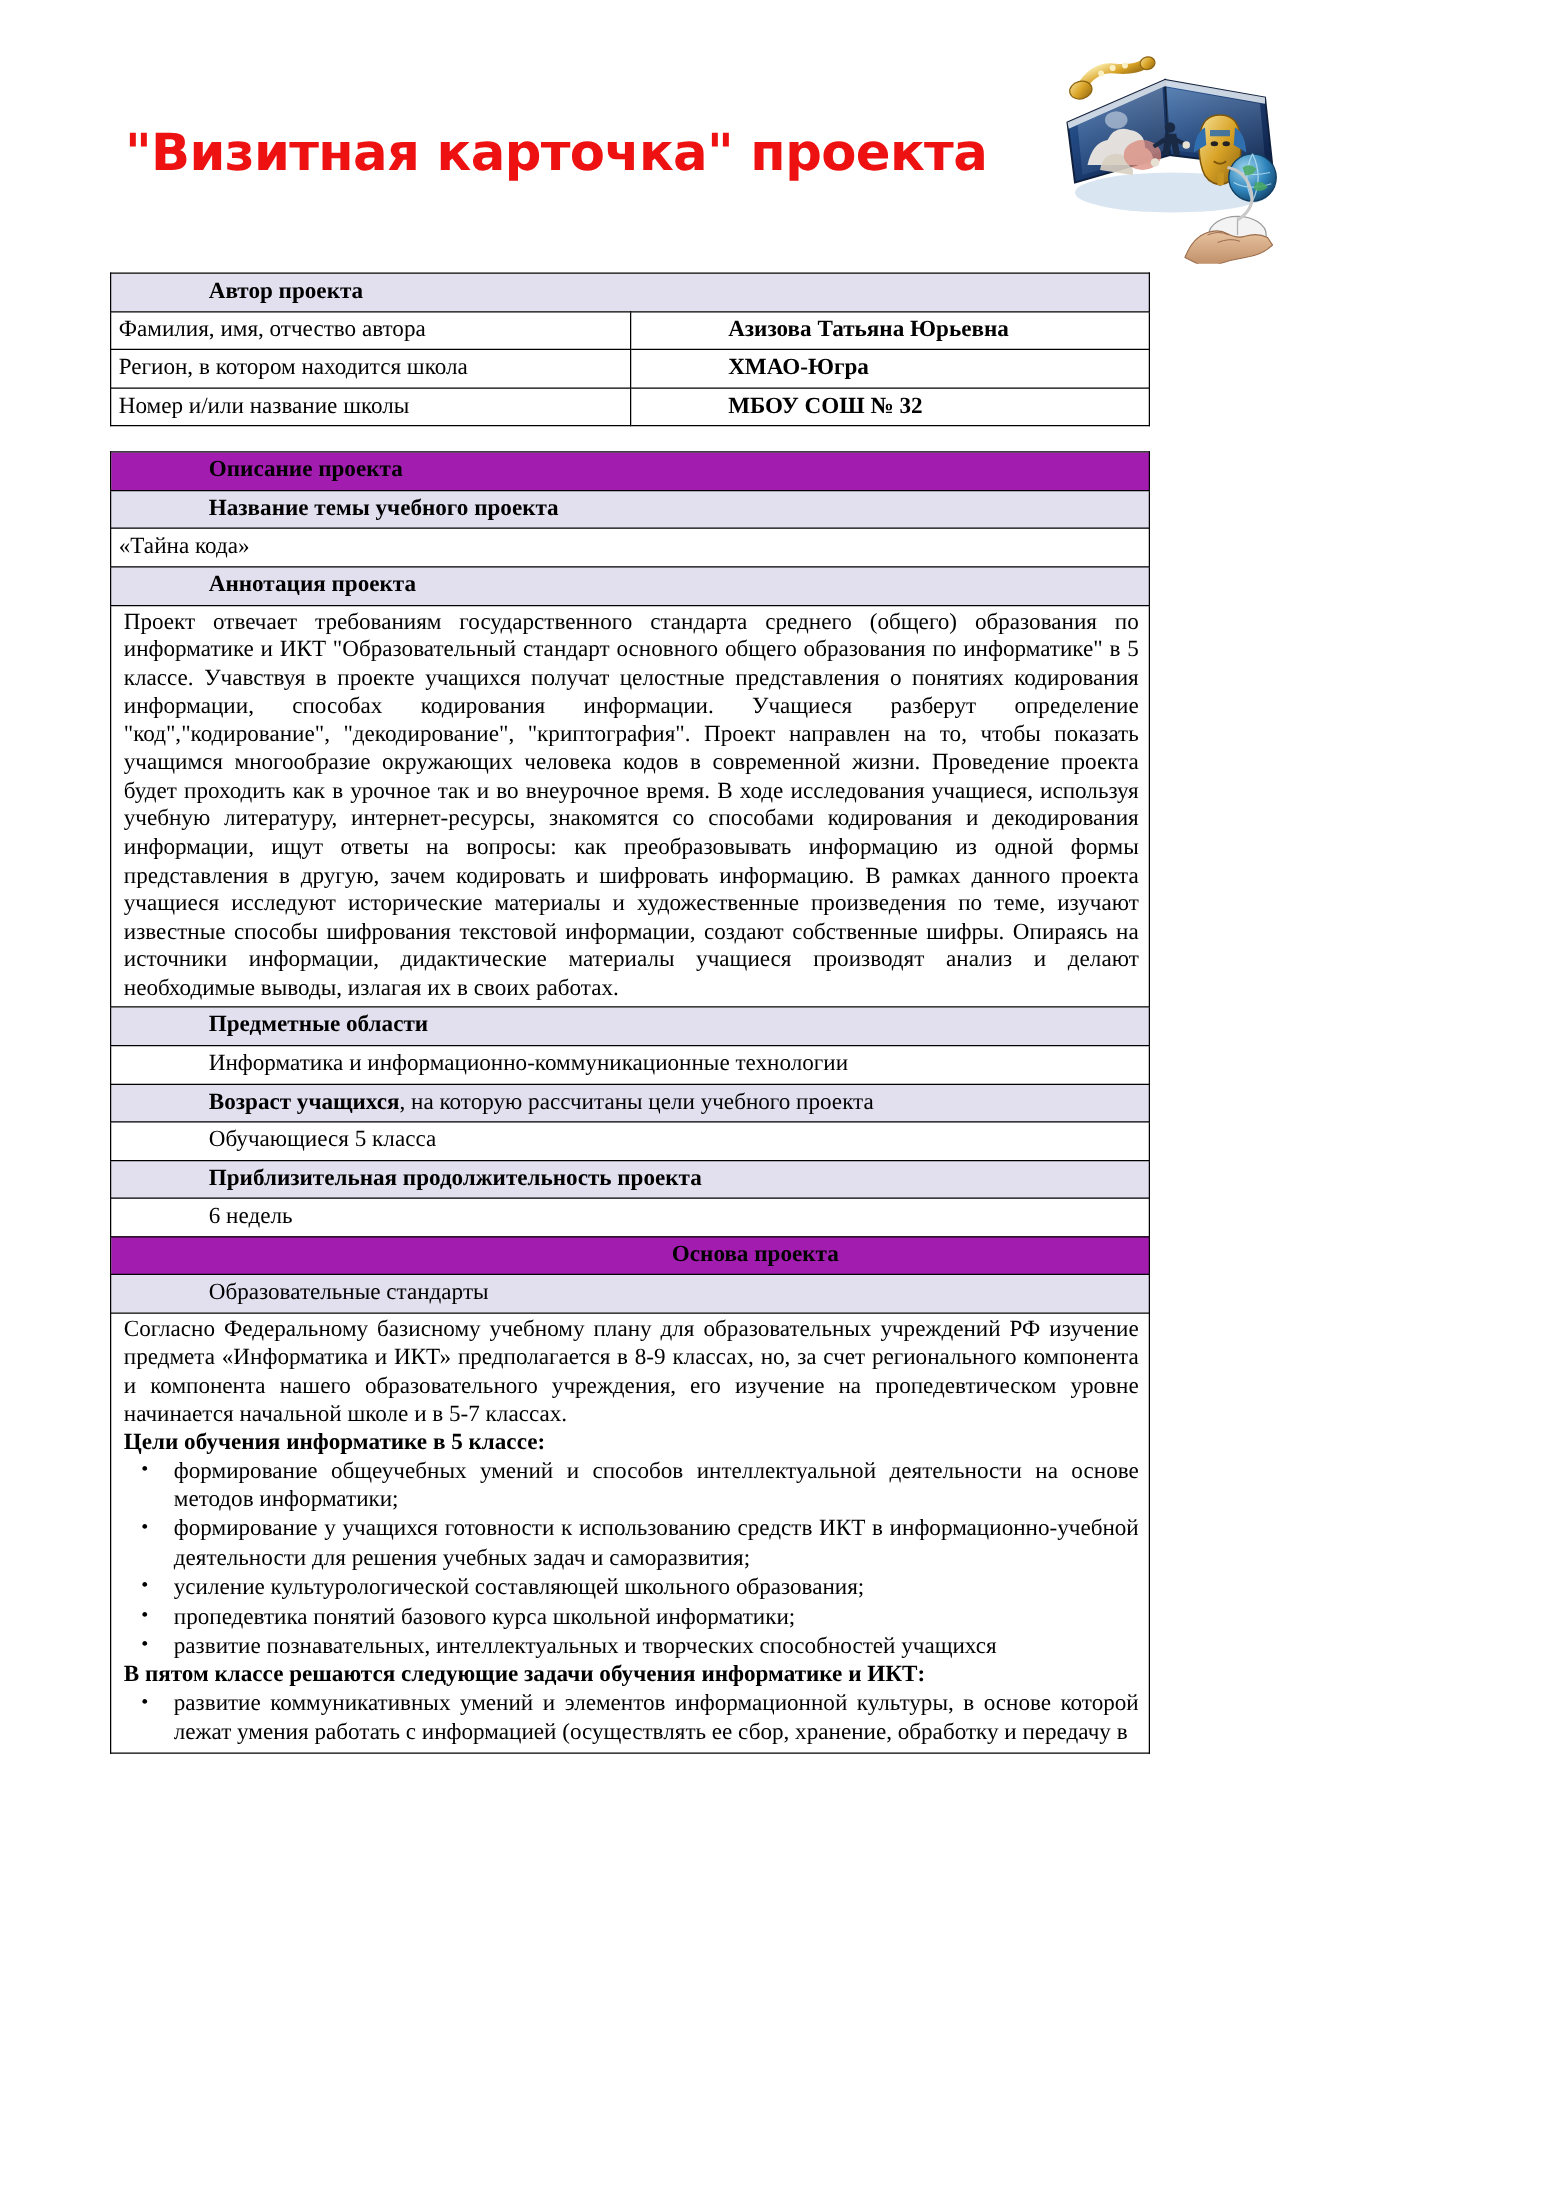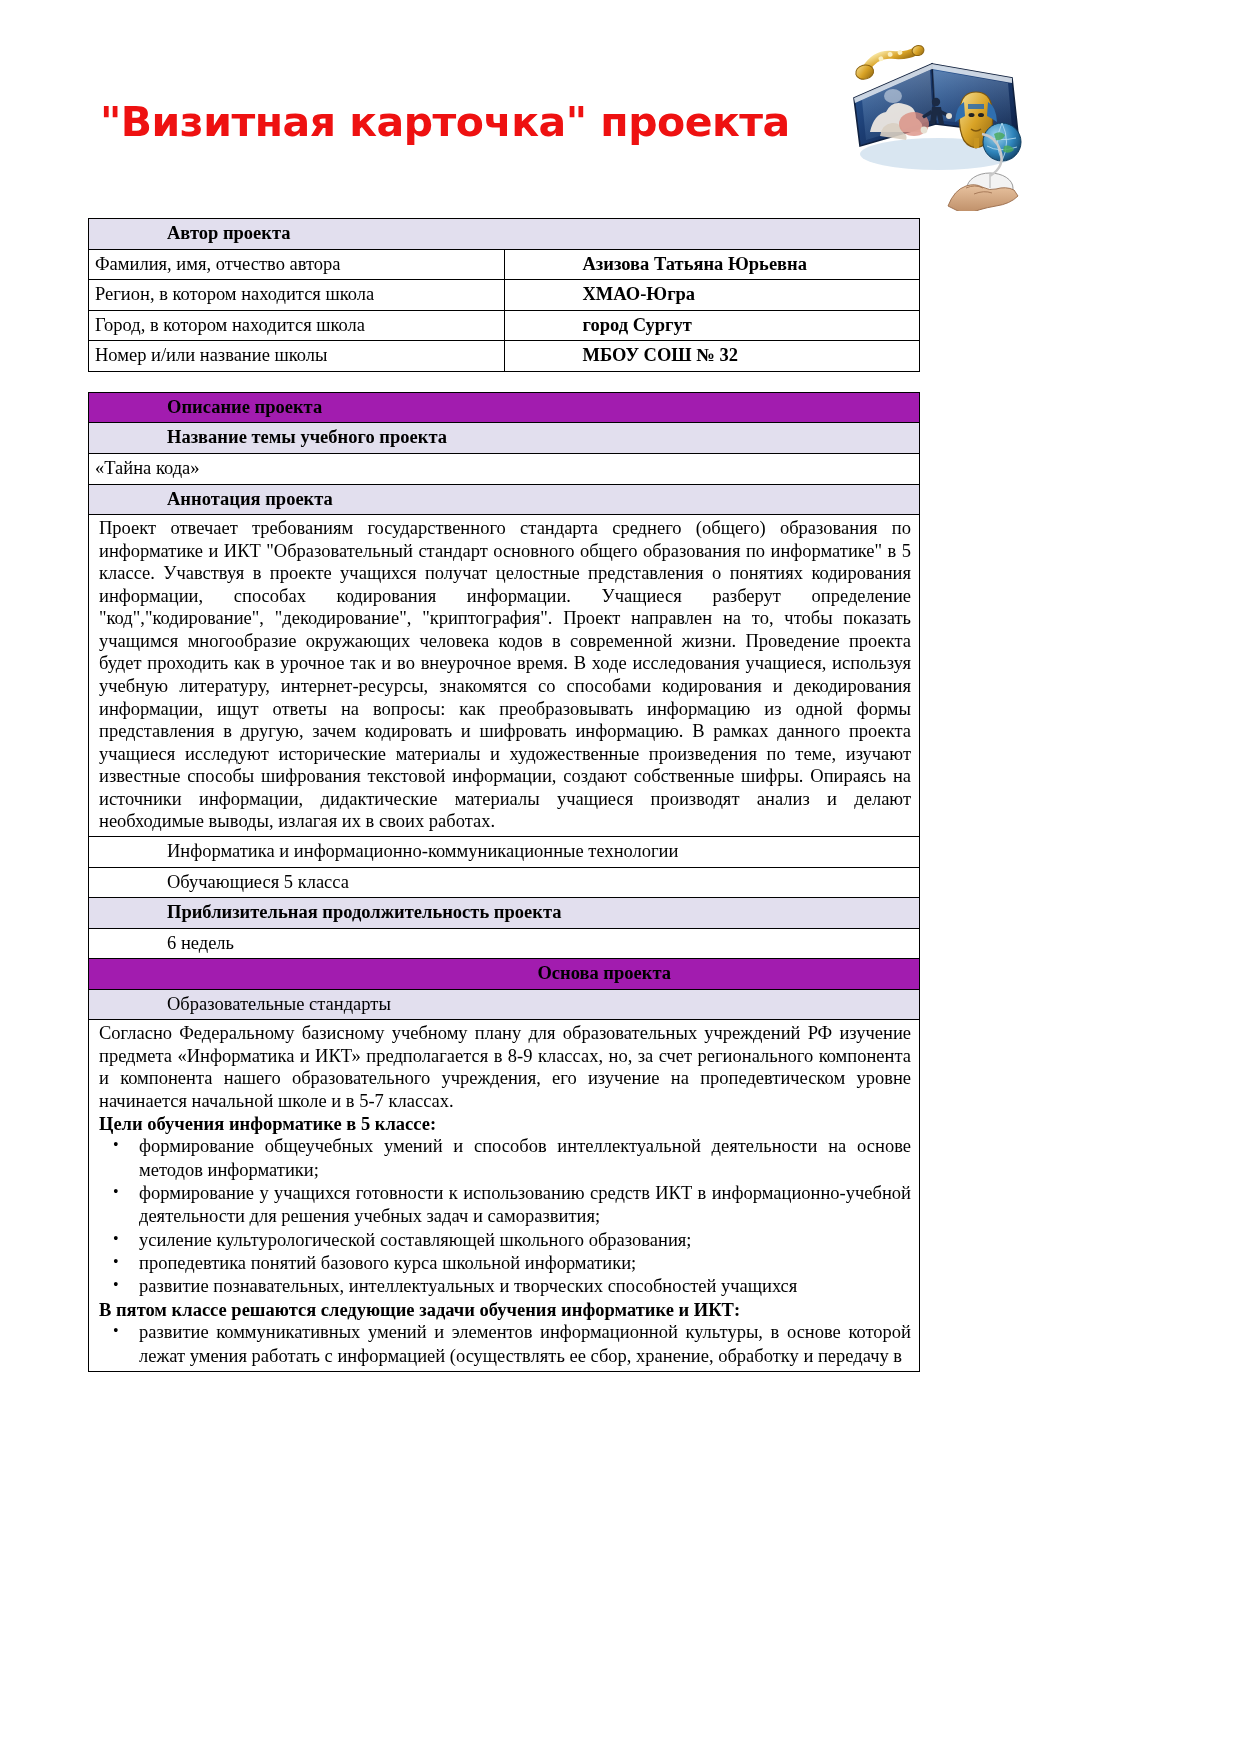--- a/index.html
+++ b/index.html
@@ -242,24 +242,20 @@
       </tr>
       <tr>
         <td class="label">Фамилия, имя, отчество автора</td>
         <td class="value">Азизова Татьяна Юрьевна</td>
       </tr>
       <tr>
         <td class="label">Регион, в котором находится школа</td>
         <td class="value">ХМАО-Югра</td>
       </tr>
       <tr>
-        <td class="label">Город, в котором находится школа</td>
-        <td class="value">город Сургут</td>
-      </tr>
-      <tr>
         <td class="label">Номер и/или название школы</td>
         <td class="value">МБОУ СОШ № 32</td>
       </tr>
     </tbody>
   </table>
 
   <div class="gap"></div>
 
   <table class="card t-desc">
     <tbody>
@@ -272,21 +268,29 @@
       <tr>
         <td>«Тайна кода»</td>
       </tr>
       <tr>
         <td class="band-lav hcell">Аннотация проекта</td>
       </tr>
       <tr>
         <td class="para">Проект отвечает требованиям государственного стандарта среднего (общего) образования по информатике и ИКТ "Образовательный стандарт основного общего образования по информатике" в 5 классе. Учавствуя в проекте учащихся получат целостные представления о понятиях кодирования информации, способах кодирования информации. Учащиеся разберут определение "код","кодирование", "декодирование", "криптография". Проект направлен на то, чтобы показать учащимся многообразие окружающих человека кодов в современной жизни. Проведение проекта будет проходить как в урочное так и во внеурочное время. В ходе исследования учащиеся, используя учебную литературу, интернет-ресурсы, знакомятся со способами кодирования и декодирования информации, ищут ответы на вопросы: как преобразовывать информацию из одной формы представления в другую, зачем кодировать и шифровать информацию. В рамках данного проекта учащиеся исследуют исторические материалы и художественные произведения по теме, изучают известные способы шифрования текстовой информации, создают собственные шифры. Опираясь на источники информации, дидактические материалы учащиеся производят анализ и делают необходимые выводы, излагая их в своих работах.</td>
       </tr>
       <tr>
+        <td class="band-lav hcell">Предметные области</td>
+      </tr>
+      <tr>
         <td class="subvalue">Информатика и информационно-коммуникационные технологии</td>
+      </tr>
+      <tr>
+        <td class="band-lav hcell-mixed">
+          <b>Возраст учащихся</b><span>, на которую рассчитаны цели учебного проекта</span>
+        </td>
       </tr>
       <tr>
         <td class="subvalue">Обучающиеся 5 класса</td>
       </tr>
       <tr>
         <td class="band-lav hcell">Приблизительная продолжительность проекта</td>
       </tr>
       <tr>
         <td class="subvalue">6 недель</td>
       </tr>

